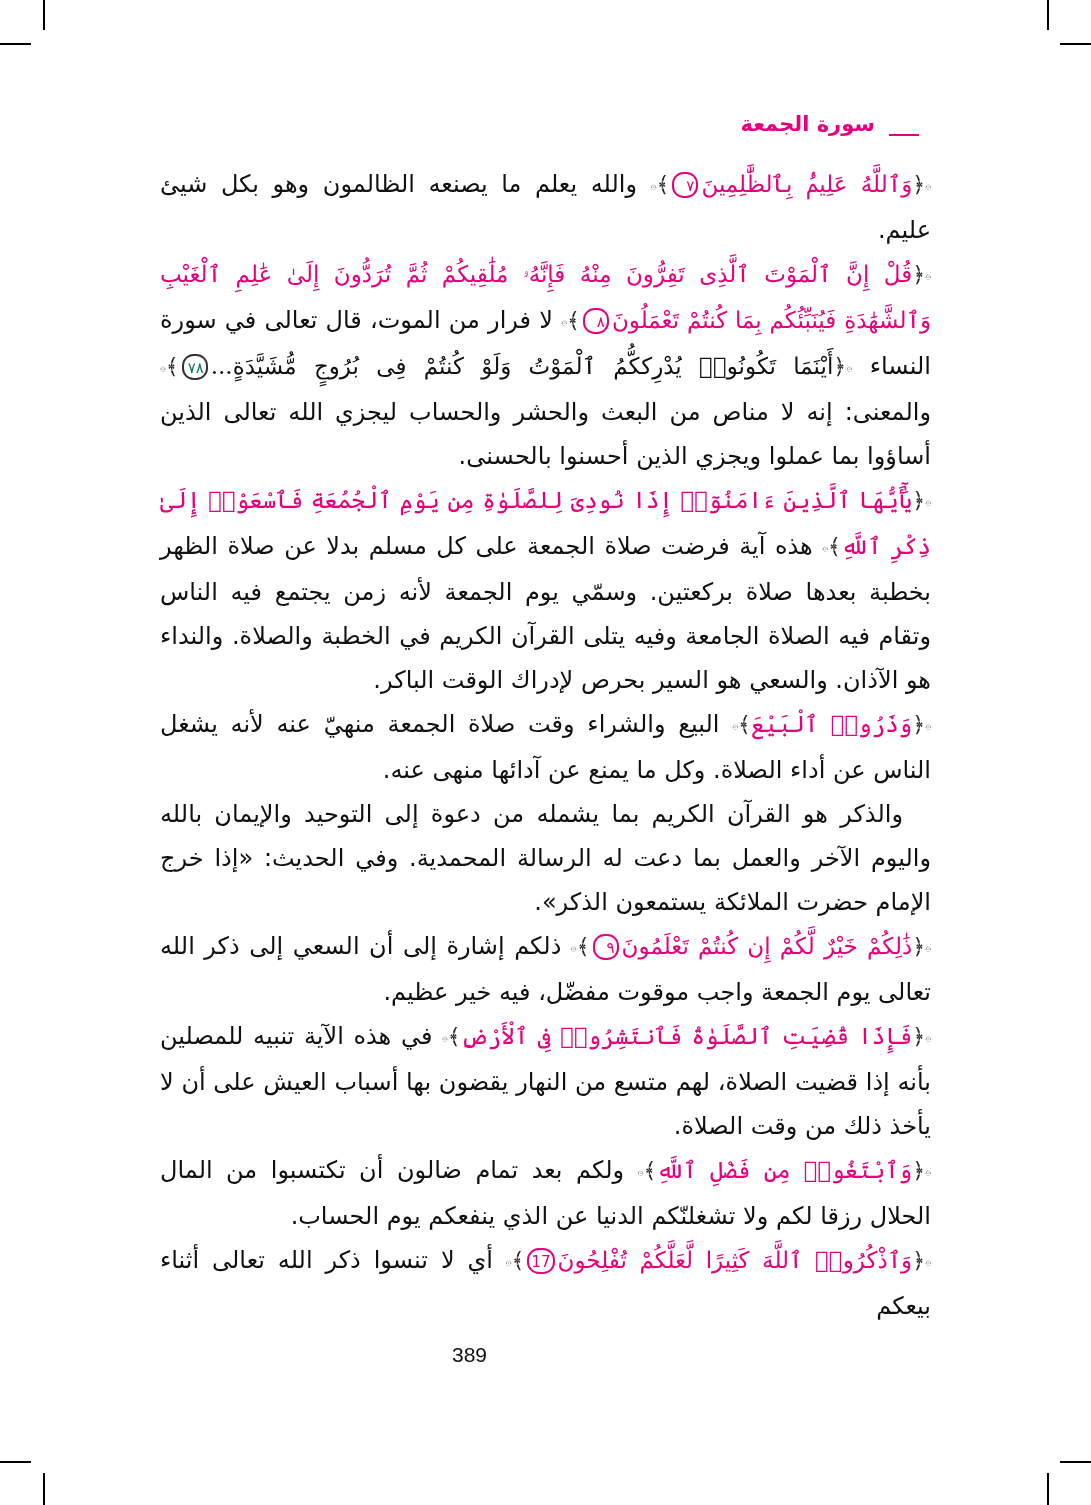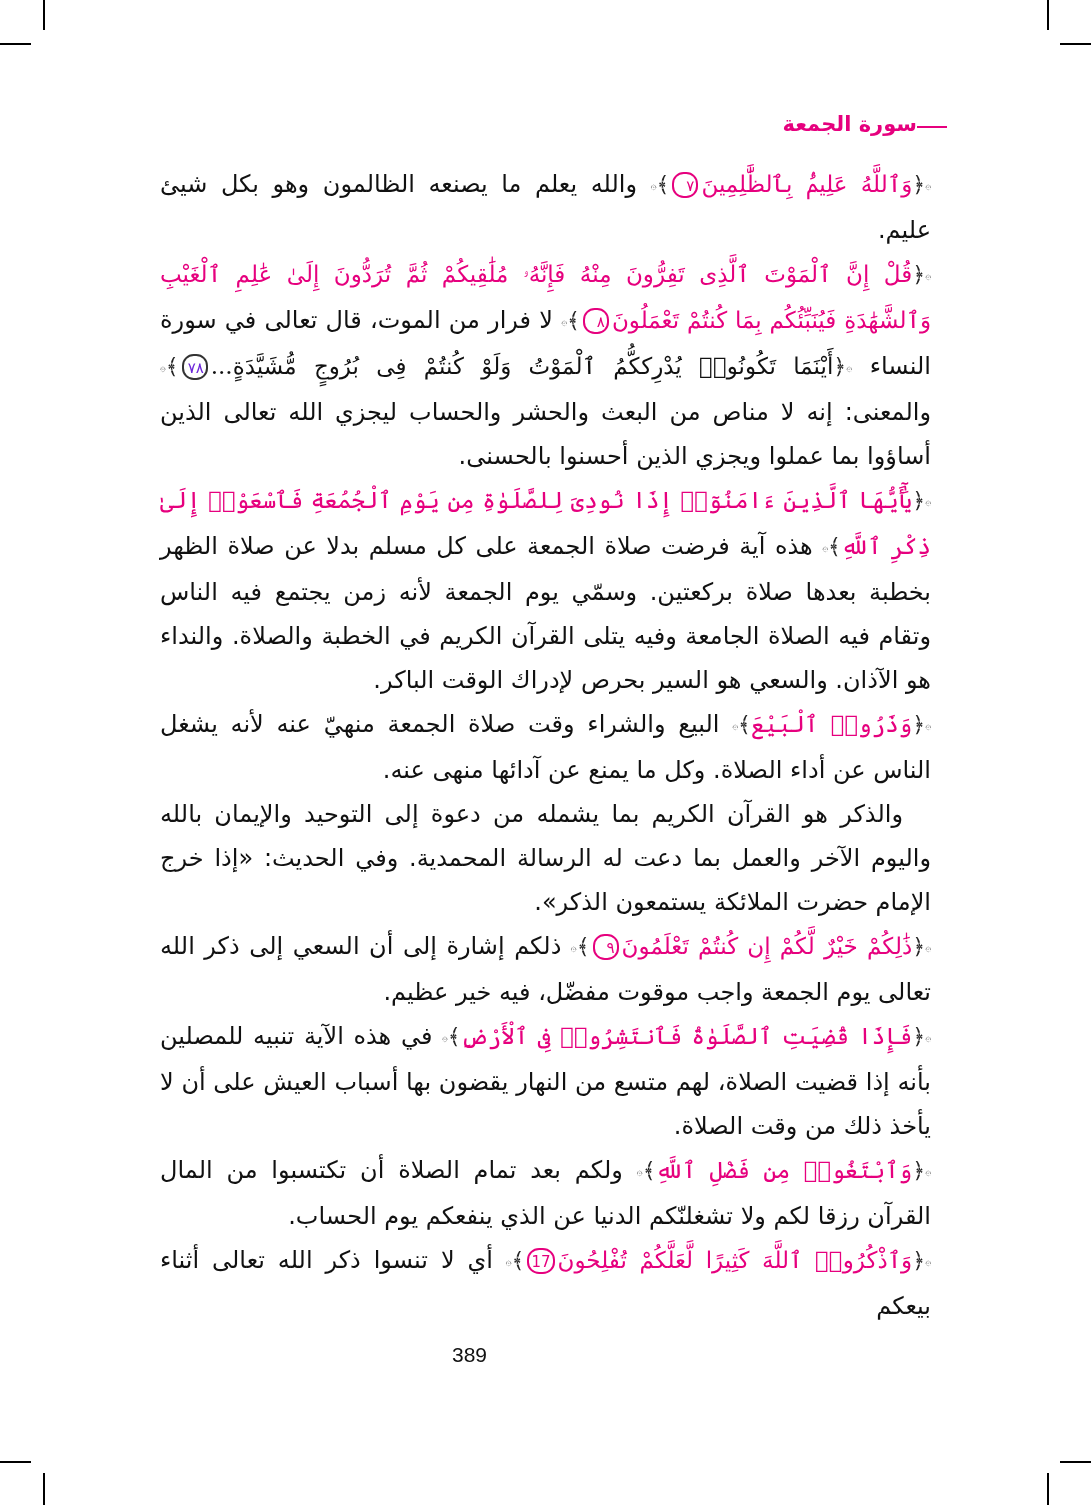--- a/index.html
+++ b/index.html
@@ -1,20 +1,20 @@
 <!DOCTYPE html>
 <html><head>
 <meta charset="utf-8">
 <style>
   html, body { margin: 0; padding: 0; background: #ffffff; }
   body { width: 1091px; height: 1505px; position: relative; overflow: hidden;
          font-family: "DejaVu Sans", sans-serif; color: #111; }
   .crop { position: absolute; background: #000; }
-  .header { position: absolute; top: 112px; right: 144px; display: flex; align-items: center;
-            direction: rtl; gap: 0; }
+  .header { position: absolute; top: 112px; right: 172px; display: flex; align-items: flex-end;
+            direction: rtl; gap: 14px; }
   .header-title { color: #e6007e; font-size: 21px; font-weight: bold; }
   .header-rule { width: 30px; height: 2px; background: #e6007e; margin-top: 6px; }
   .content { position: absolute; top: 162px; left: 160px; width: 771px; direction: rtl;
              text-align: justify; text-align-last: right; font-size: 24px; line-height: 44px; }
   .para { margin: 0; }
   .para.indent { text-indent: 28px; }
   .verse { color: #e6007e; font-family: "DejaVu Serif", serif; font-size: 23px; }
   .bracket { color: #222; font-family: "DejaVu Serif", serif; font-size: 22px; }
   .bracket .flower { font-size: 10px; vertical-align: middle; }
   .ayah-num { display: inline-block; min-width: 26px; height: 26px; line-height: 24px; border: 2px solid #e6007e;
@@ -44,21 +44,21 @@
 
 
   <p class="para">
     <span class="bracket"><span class="flower">۞</span><span>﴿</span></span><span class="verse">وَٱللَّهُ عَلِيمُۢ بِٱلظَّٰلِمِينَ</span><span class="ayah-num">٧</span><span class="bracket"><span>﴾</span><span class="flower">۞</span></span>
     <span>والله يعلم ما يصنعه الظالمون وهو بكل شيئ عليم.</span>
   </p>
 
   <p class="para">
     <span class="bracket"><span class="flower">۞</span><span>﴿</span></span><span class="verse">قُلْ إِنَّ ٱلْمَوْتَ ٱلَّذِى تَفِرُّونَ مِنْهُ فَإِنَّهُۥ مُلَٰقِيكُمْ ثُمَّ تُرَدُّونَ إِلَىٰ عَٰلِمِ ٱلْغَيْبِ وَٱلشَّهَٰدَةِ فَيُنَبِّئُكُم بِمَا كُنتُمْ تَعْمَلُونَ</span><span class="ayah-num">٨</span><span class="bracket"><span>﴾</span><span class="flower">۞</span></span>
     <span>لا فرار من الموت، قال تعالى في سورة النساء</span>
-    <span class="bracket"><span class="flower">۞</span><span>﴿</span></span><span class="verse" style="color:#111;">أَيْنَمَا تَكُونُوا۟ يُدْرِككُّمُ ٱلْمَوْتُ وَلَوْ كُنتُمْ فِى بُرُوجٍ مُّشَيَّدَةٍ...</span><span class="ayah-num" style="border-color:#333;color:#6d28d9;">٧٨</span><span class="bracket"><span>﴾</span><span class="flower">۞</span></span>
+    <span class="bracket"><span class="flower">۞</span><span>﴿</span></span><span class="verse" style="color:#111;">أَيْنَمَا تَكُونُوا۟ يُدْرِككُّمُ ٱلْمَوْتُ وَلَوْ كُنتُمْ فِى بُرُوجٍ مُّشَيَّدَةٍ...</span><span class="ayah-num" style="border-color:#333;color:#0f766e;">٧٨</span><span class="bracket"><span>﴾</span><span class="flower">۞</span></span>
     <span>والمعنى: إنه لا مناص من البعث والحشر والحساب ليجزي الله تعالى الذين أساؤوا بما عملوا ويجزي الذين أحسنوا بالحسنى.</span>
   </p>
 
   <p class="para">
     <span class="bracket"><span class="flower">۞</span><span>﴿</span></span><span class="verse">يَٰٓأَيُّهَا ٱلَّذِينَ ءَامَنُوٓا۟ إِذَا نُودِىَ لِلصَّلَوٰةِ مِن يَوْمِ ٱلْجُمُعَةِ فَٱسْعَوْا۟ إِلَىٰ ذِكْرِ ٱللَّهِ</span><span class="bracket"><span>﴾</span><span class="flower">۞</span></span>
     <span>هذه آية فرضت صلاة الجمعة على كل مسلم بدلا عن صلاة الظهر بخطبة بعدها صلاة بركعتين. وسمّي يوم الجمعة لأنه زمن يجتمع فيه الناس وتقام فيه الصلاة الجامعة وفيه يتلى القرآن الكريم في الخطبة والصلاة. والنداء هو الآذان. والسعي هو السير بحرص لإدراك الوقت الباكر.</span>
   </p>
 
   <p class="para">
     <span class="bracket"><span class="flower">۞</span><span>﴿</span></span><span class="verse">وَذَرُوا۟ ٱلْبَيْعَ</span><span class="bracket"><span>﴾</span><span class="flower">۞</span></span>
@@ -74,21 +74,21 @@
     <span>ذلكم  إشارة إلى أن السعي إلى ذكر الله تعالى يوم الجمعة واجب موقوت مفضّل، فيه خير عظيم.</span>
   </p>
 
   <p class="para">
     <span class="bracket"><span class="flower">۞</span><span>﴿</span></span><span class="verse">فَإِذَا قُضِيَتِ ٱلصَّلَوٰةُ فَٱنتَشِرُوا۟ فِى ٱلْأَرْضِ</span><span class="bracket"><span>﴾</span><span class="flower">۞</span></span>
     <span>في هذه الآية تنبيه للمصلين بأنه إذا قضيت الصلاة، لهم متسع من النهار يقضون بها أسباب العيش على أن لا يأخذ ذلك من وقت الصلاة.</span>
   </p>
 
   <p class="para">
     <span class="bracket"><span class="flower">۞</span><span>﴿</span></span><span class="verse">وَٱبْتَغُوا۟ مِن فَضْلِ ٱللَّهِ</span><span class="bracket"><span>﴾</span><span class="flower">۞</span></span>
-    <span>ولكم بعد تمام الصلاة أن تكتسبوا من المال القرآن رزقا لكم ولا تشغلنّكم الدنيا عن الذي ينفعكم يوم الحساب.</span>
+    <span>ولكم بعد تمام ضالون أن تكتسبوا من المال الحلال رزقا لكم ولا تشغلنّكم الدنيا عن الذي ينفعكم يوم الحساب.</span>
   </p>
 
   <p class="para">
     <span class="bracket"><span class="flower">۞</span><span>﴿</span></span><span class="verse">وَٱذْكُرُوا۟ ٱللَّهَ كَثِيرًا لَّعَلَّكُمْ تُفْلِحُونَ</span><span class="ayah-num">17</span><span class="bracket"><span>﴾</span><span class="flower">۞</span></span>
     <span>أي لا تنسوا ذكر الله تعالى أثناء بيعكم</span>
   </p>
 
 </div>
 
 <div class="page-number">389</div>

